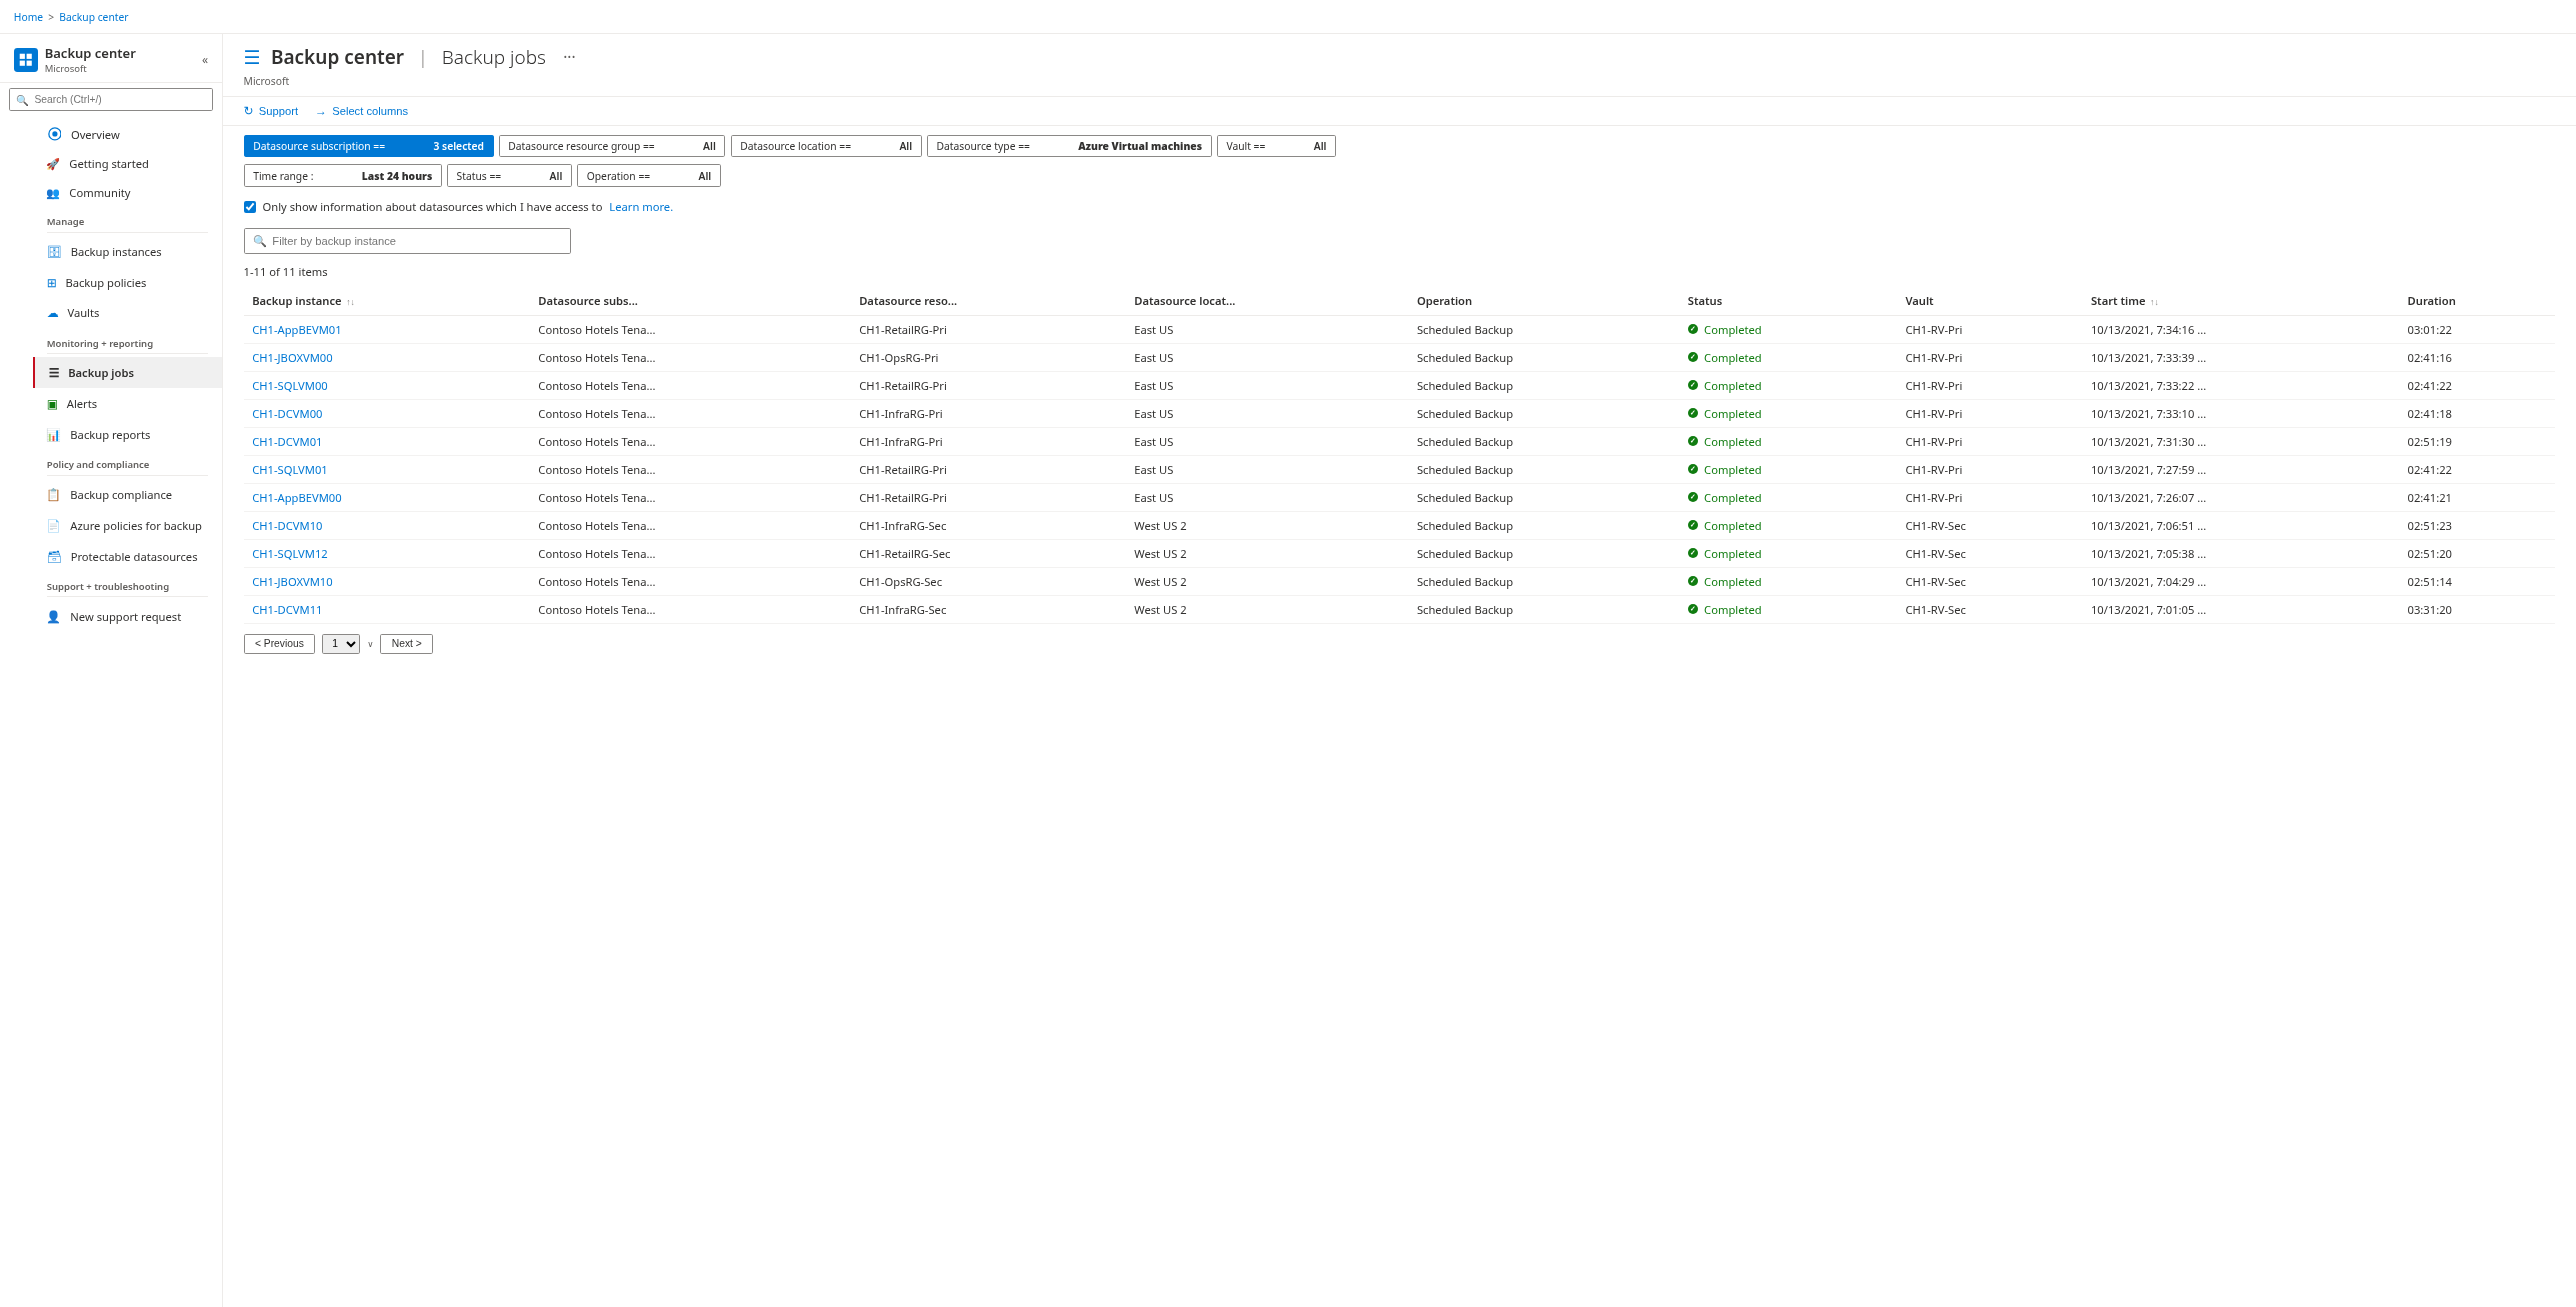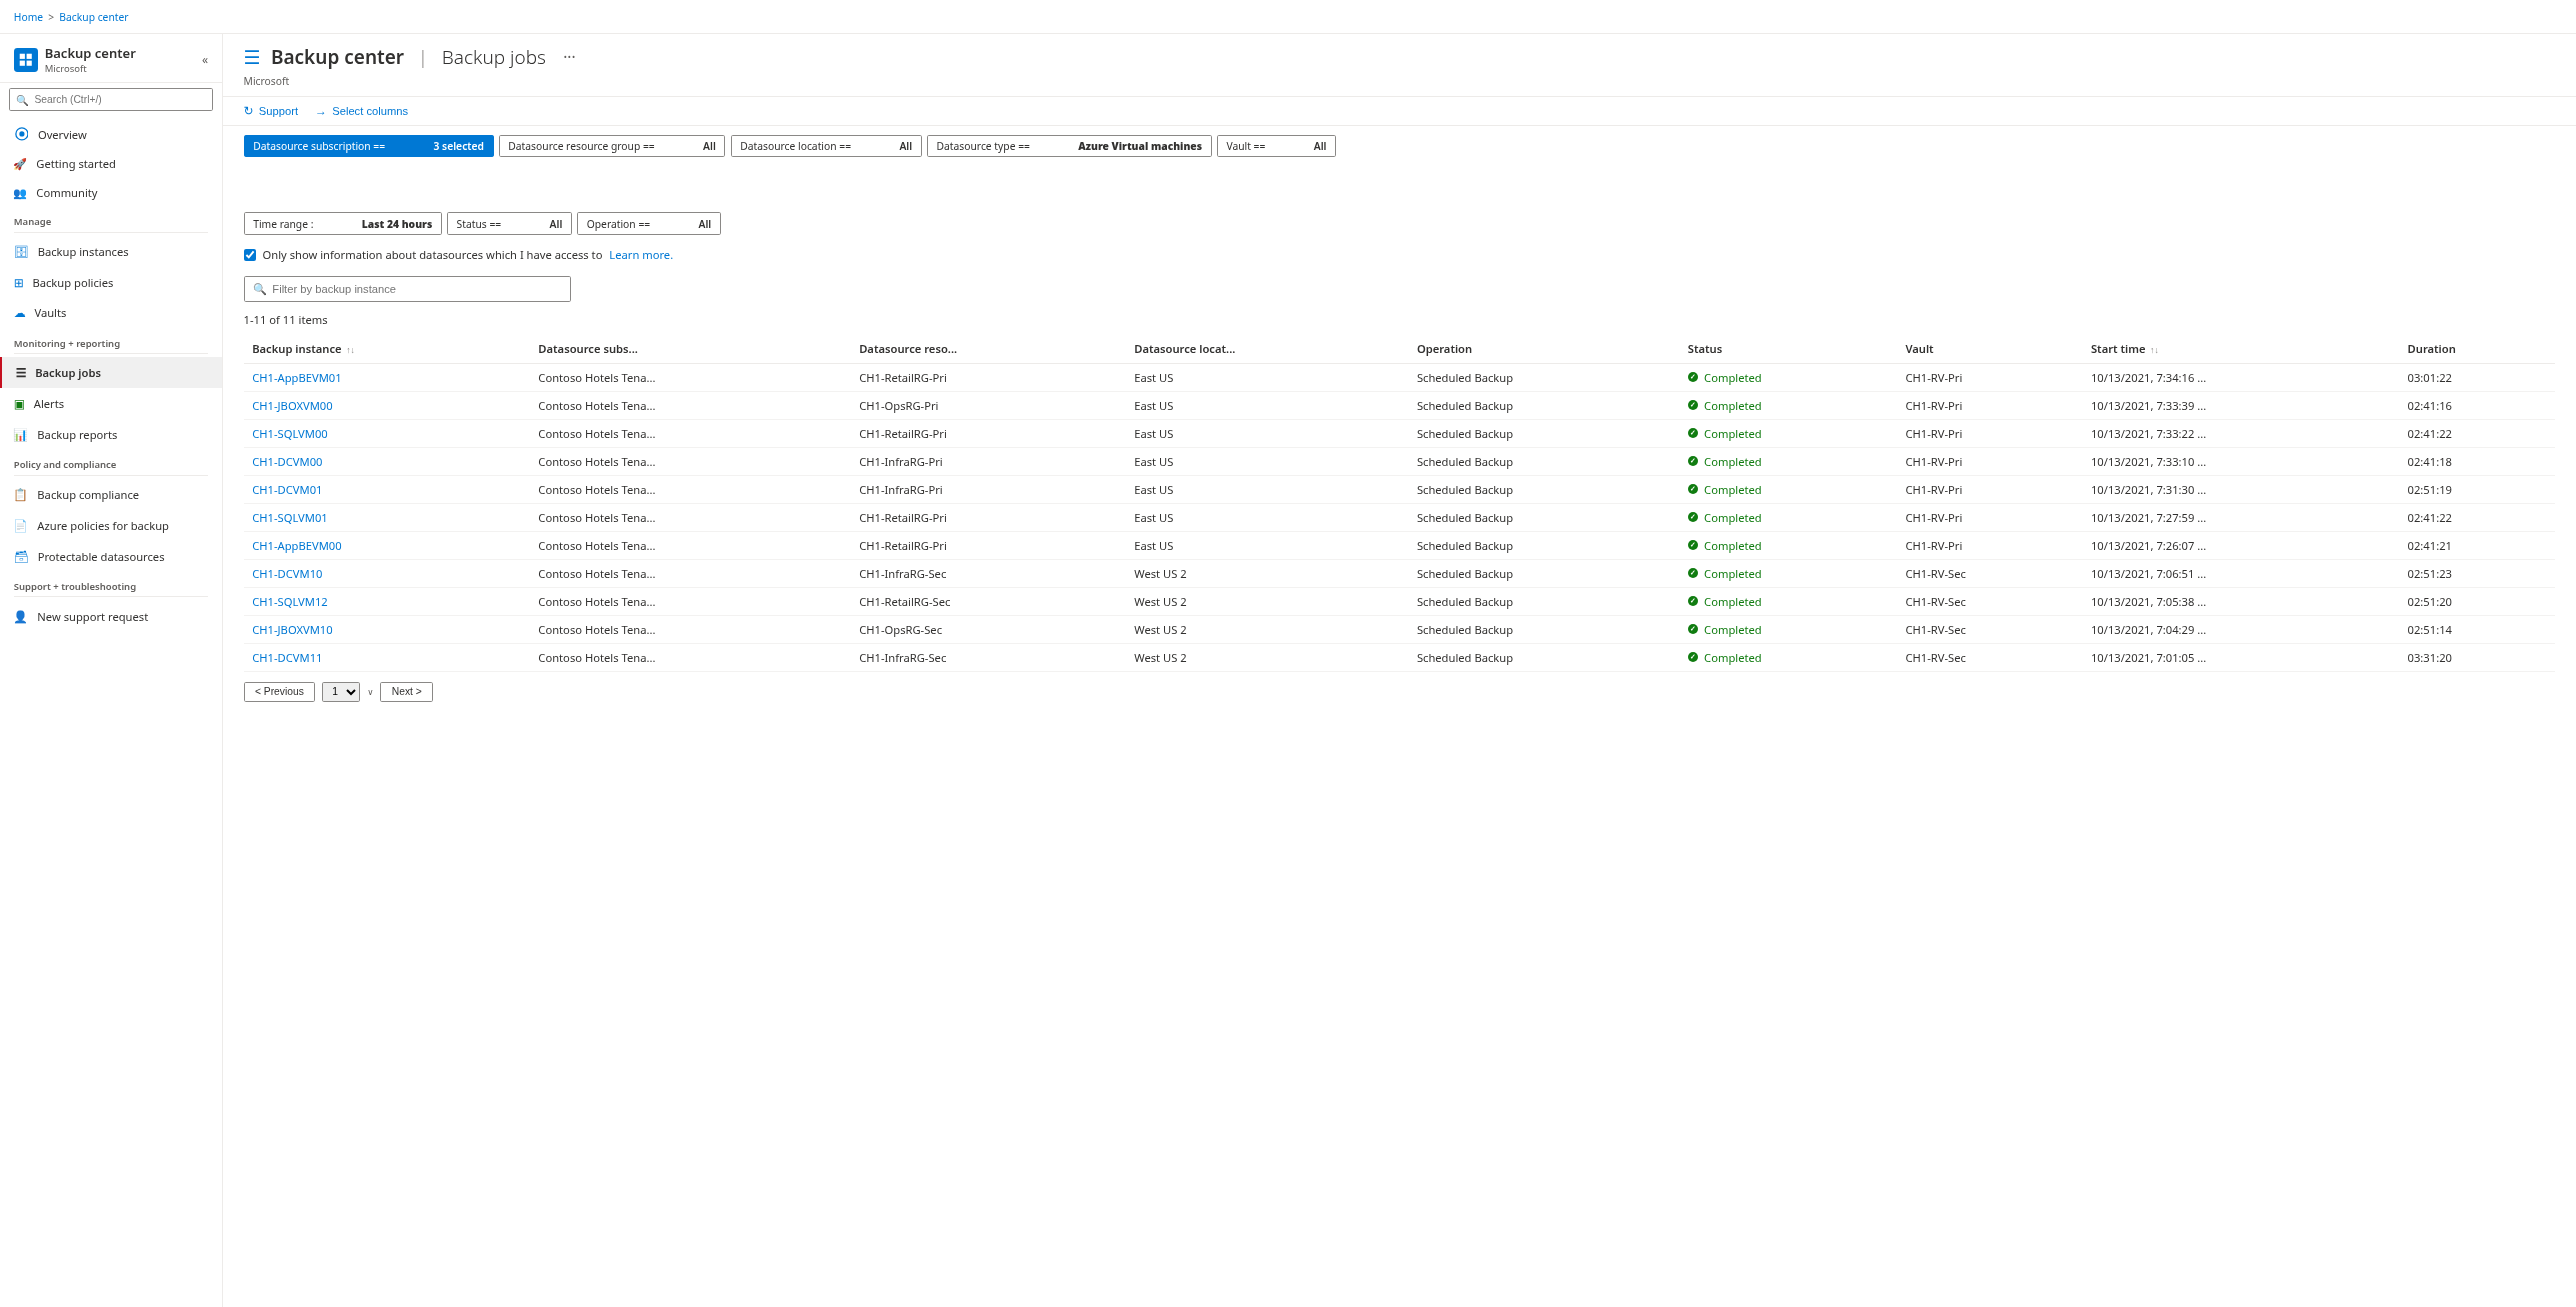--- a/index.html
+++ b/index.html
@@ -12,21 +12,21 @@
 
     
     .layout { display: flex; flex: 1; overflow: hidden; }
 
     
     .sidebar { width: 223px; min-width: 223px; border-right: 0.9px solid #edebe9; display: flex; flex-direction: column; overflow-y: auto; background: #fff; }
     .sidebar-header { padding: 10.3px 13.8px 6.9px; display: flex; align-items: center; gap: 6.9px; border-bottom: 0.9px solid #edebe9; }
     .search-wrap { position: relative; display: flex; align-items: center; border: 0.9px solid #8a8886; border-radius: 1.7px; padding: 3.4px 6.9px; gap: 5.2px; }
     .search-wrap input { border: none; outline: none; font-size: 10.3px; color: #323130; width: 100%; background: transparent; }
 
-    .sidebar-nav { flex: 1; padding: 3.4px 0; }
+    .sidebar-nav { flex: 1; padding: 3.4px 0; margin-left: 33px; }
     .nav-item { display: flex; align-items: center; gap: 8.6px; padding: 6.9px 13.8px; cursor: pointer; color: #323130; font-size: 11.2px; }
     .nav-item.active { background: #edebe9; font-weight: 600; border-left: 1.7px solid #c50f1f; }
     .nav-section-label { padding: 8.6px 13.8px 3.4px; font-size: 9.5px; font-weight: 600; color: #605e5c; text-transform: none; }
 
     
     .content { flex: 1; overflow-y: auto; display: flex; flex-direction: column; }
 
     
     .page-header { padding: 10.3px 20.6px 0; border-bottom: 0.9px solid #edebe9; }
     .page-title-row { display: flex; align-items: center; gap: 10.3px; margin-bottom: 3.4px; }
@@ -228,21 +228,21 @@
       <div class="filter-pill">
         <span class="pill-label">Datasource type ==</span>
         <span class="pill-value">&nbsp;<strong>Azure Virtual machines</strong></span>
       </div>
       <div class="filter-pill">
         <span class="pill-label">Vault ==</span>
         <span class="pill-value">&nbsp;All</span>
       </div>
     </div>
 
-    <div class="filter-row" style="padding-top:1.7px;margin-top:48px;">
+    <div class="filter-row" style="padding-top:1.7px;">
       <div class="filter-pill">
         <span class="pill-label">Time range :</span>
         <span class="pill-value">&nbsp;<strong>Last 24 hours</strong></span>
       </div>
       <div class="filter-pill">
         <span class="pill-label">Status ==</span>
         <span class="pill-value">&nbsp;All</span>
       </div>
       <div class="filter-pill">
         <span class="pill-label">Operation ==</span>

